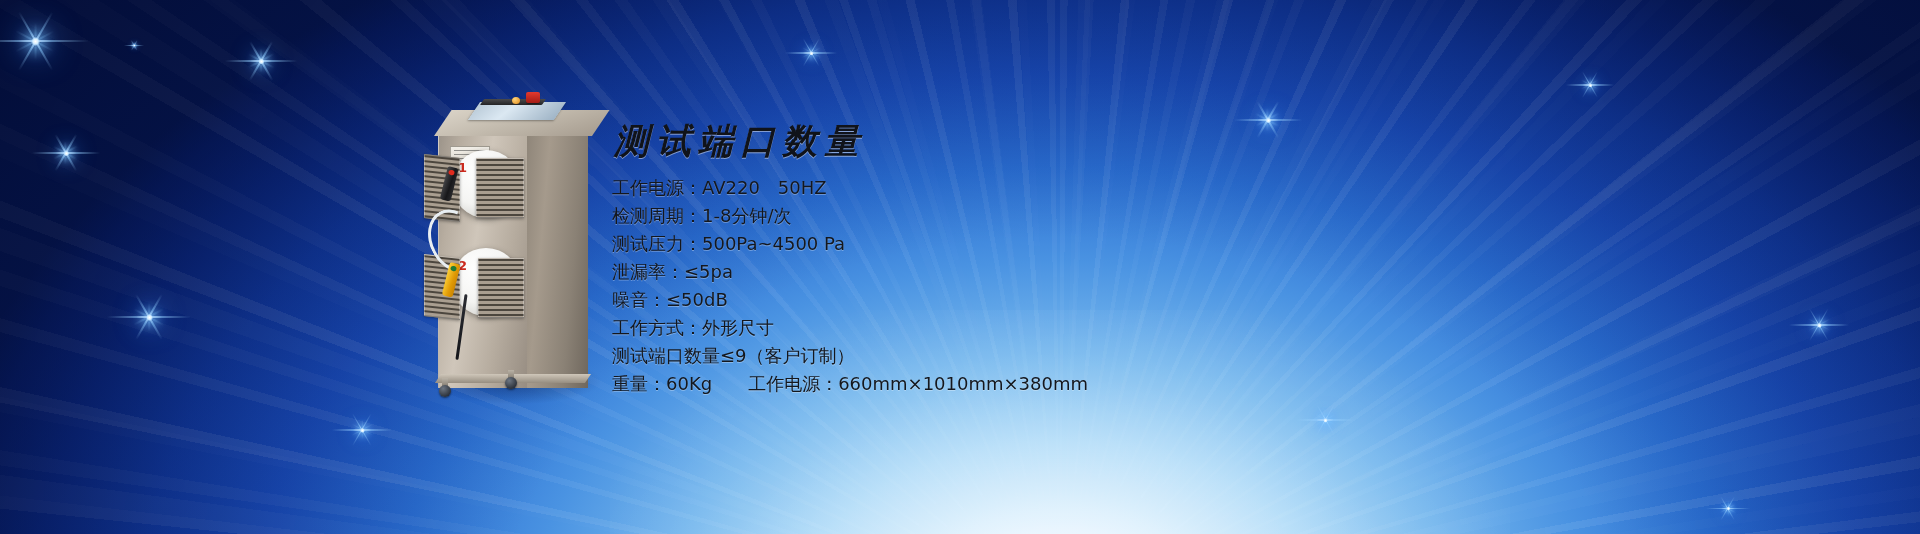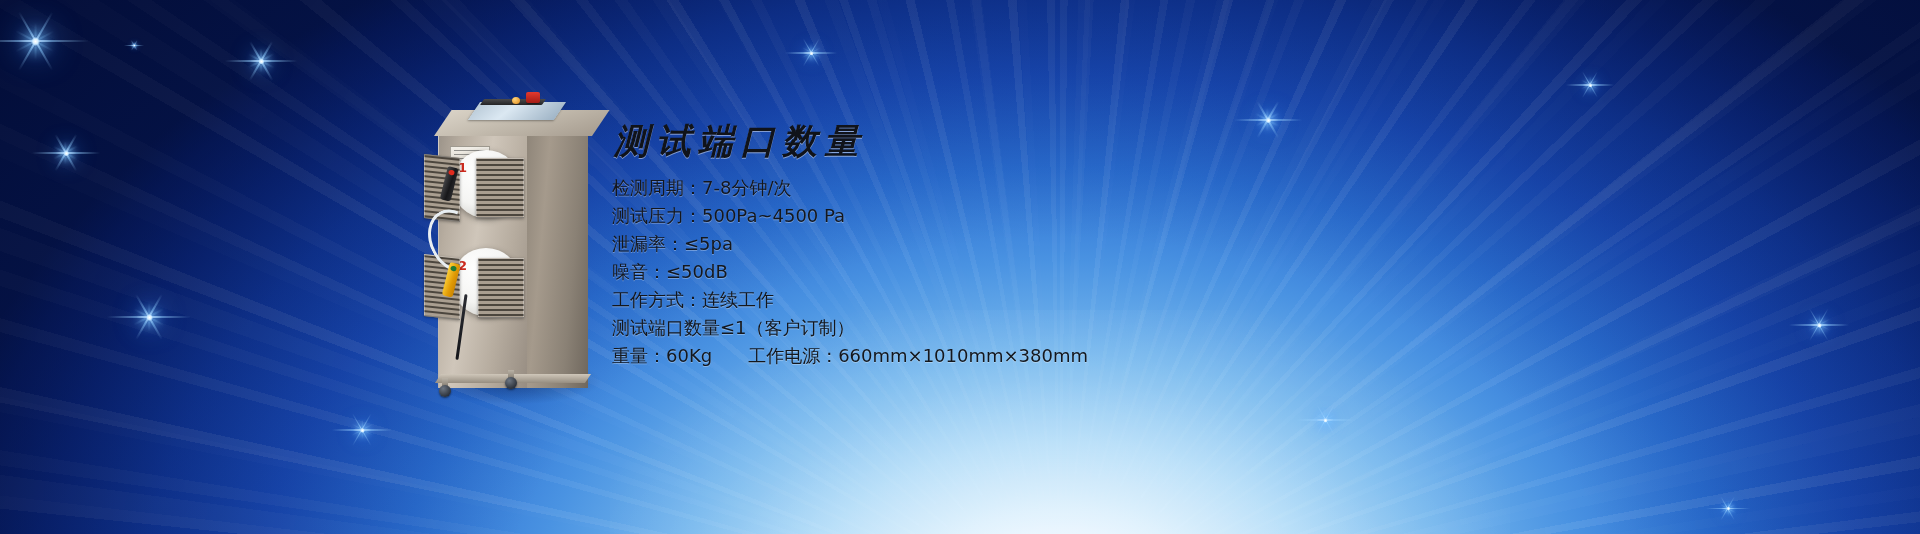--- a/index.html
+++ b/index.html
@@ -391,23 +391,24 @@
     <div class="base-rail"></div>
     <div class="wheel-stem" style="left:22px;top:288px;"></div>
     <div class="wheel" style="left:19px;top:295px;"></div>
     <div class="wheel-stem" style="left:88px;top:280px;"></div>
     <div class="wheel" style="left:85px;top:287px;"></div>
   </div>
 
   <div id="copy">
     <h1 class="title">测试端口数量</h1>
     <ul class="specs" id="spec-list">
-        <li>检测周期：7-8分钟/次</li>
+        <li>工作电源：AV220　50HZ</li>
+        <li>检测周期：1-8分钟/次</li>
         <li>测试压力：500Pa~4500 Pa</li>
         <li>泄漏率：≤5pa</li>
         <li>噪音：≤50dB</li>
-        <li>工作方式：连续工作</li>
-        <li>测试端口数量≤1（客户订制）</li>
+        <li>工作方式：外形尺寸</li>
+        <li>测试端口数量≤9（客户订制）</li>
         <li>重量：60Kg　　工作电源：660mm×1010mm×380mm</li>
       </ul>
   </div>
 
 </div>
 
 </body></html>

